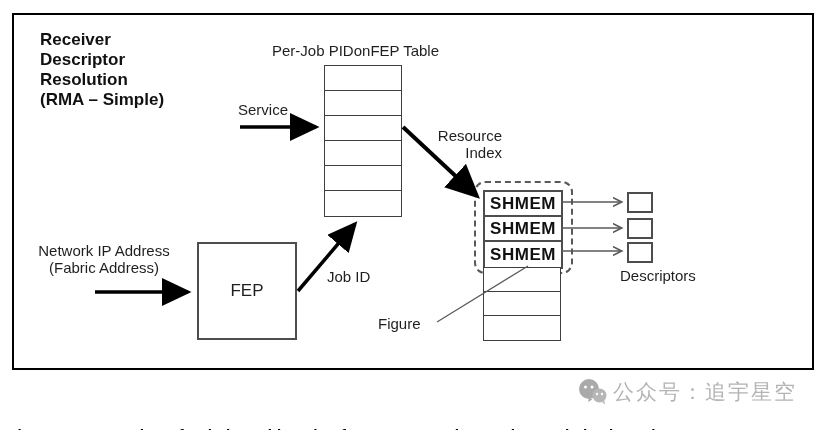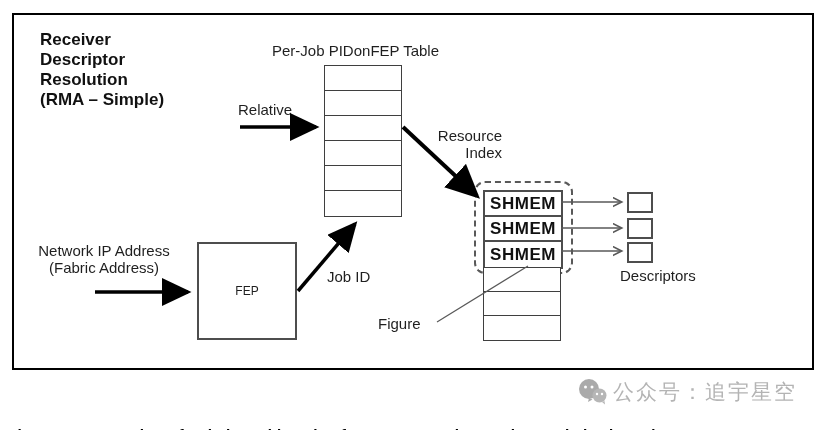--- a/index.html
+++ b/index.html
@@ -41,21 +41,21 @@
   #dashed-ring{
     left:474px;top:181px;width:95px;height:89px;
     border:2px dashed #595959;border-radius:11px;background:transparent;
   }
   #lower-table{left:483px;top:267px;width:76px;border:1px solid #3f3f3f;}
   #lower-table .tcell{height:24px;}
   
   #fep-box{
     left:197px;top:242px;width:100px;height:98px;border:2px solid #4d4d4d;
     box-sizing:border-box;display:flex;align-items:center;justify-content:center;
-    font-size:12px;color:#1f1f1f;background:#fff;
+    font-size:17px;color:#1f1f1f;background:#fff;
   }
   
   .desc-box{left:627px;width:26px;height:21px;border:2px solid #4d4d4d;box-sizing:border-box;background:#fff;}
   #desc-box-0{top:192px;} #desc-box-1{top:218px;} #desc-box-2{top:242px;}
   #arrow-layer{left:0;top:0;width:827px;height:430px;pointer-events:none;}
   
   #caption{left:8px;top:394px;font-size:15.5px;font-weight:bold;color:#000000;margin-top:32px;}
   #watermark{
     left:578px;top:378px;display:flex;align-items:center;gap:5px;
     font-size:21px;color:#b0b0b0;letter-spacing:2px;opacity:.95;
@@ -68,21 +68,21 @@
 
   <div id="frame" class="abs"></div>
 
   <div id="title" class="abs">Receiver
 Descriptor
 Resolution
 (RMA – Simple)</div>
 
   <div id="table-label" class="abs lbl">Per-Job PIDonFEP Table</div>
 
-  <div id="pidonfep-label" class="abs lbl">Relative</div>
+  <div id="pidonfep-label" class="abs lbl">Service</div>
 
   <div id="pid-table" class="abs celltable">
       <div class="tcell"></div>
       <div class="tcell"></div>
       <div class="tcell"></div>
       <div class="tcell"></div>
       <div class="tcell"></div>
       <div class="tcell"></div>
     </div>
 

